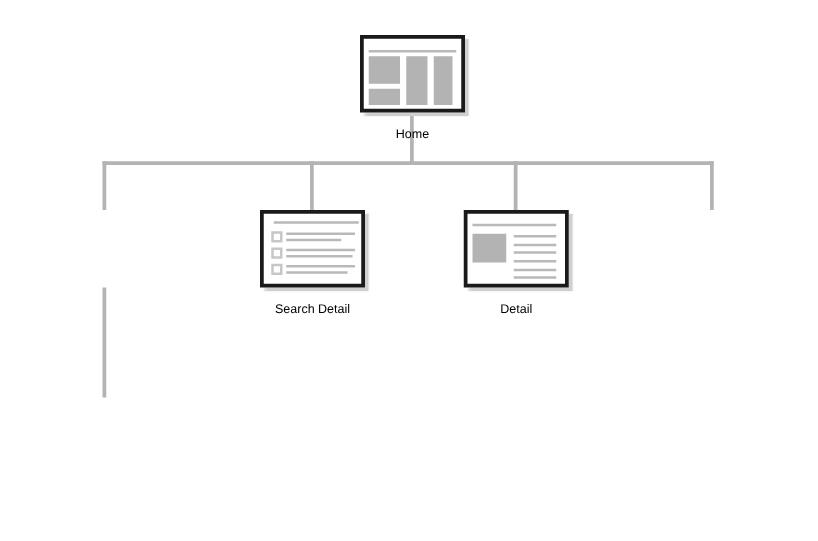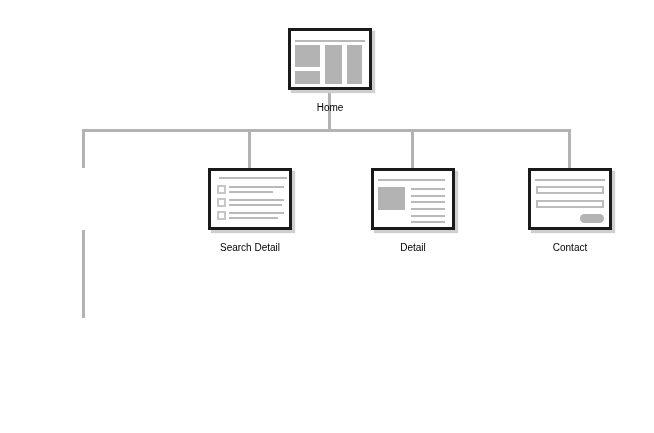--- a/index.html
+++ b/index.html
@@ -101,24 +101,15 @@
       <div class="shape ar-line" style="top:17px;width:34px;"></div>
       <div class="shape ar-line" style="top:24px;width:34px;"></div>
       <div class="shape ar-line" style="top:30px;width:34px;"></div>
       <div class="shape ar-line" style="top:37px;width:34px;"></div>
       <div class="shape ar-line" style="top:44px;width:34px;"></div>
       <div class="shape ar-line" style="top:50px;width:34px;"></div>
     </div>
     <div class="node-label">Detail</div>
   </div>
 
-  <div class="node" style="left:528px;top:168px;">
-    <div class="thumb">
-      <div class="shape topbar fo-topbar"></div>
-      <div class="fo-input" style="top:15px;"></div>
-      <div class="fo-input" style="top:29px;"></div>
-      <div class="shape fo-btn"></div>
-    </div>
-    <div class="node-label">Contact</div>
-  </div>
 
 
 </div>
 
 </body></html>

